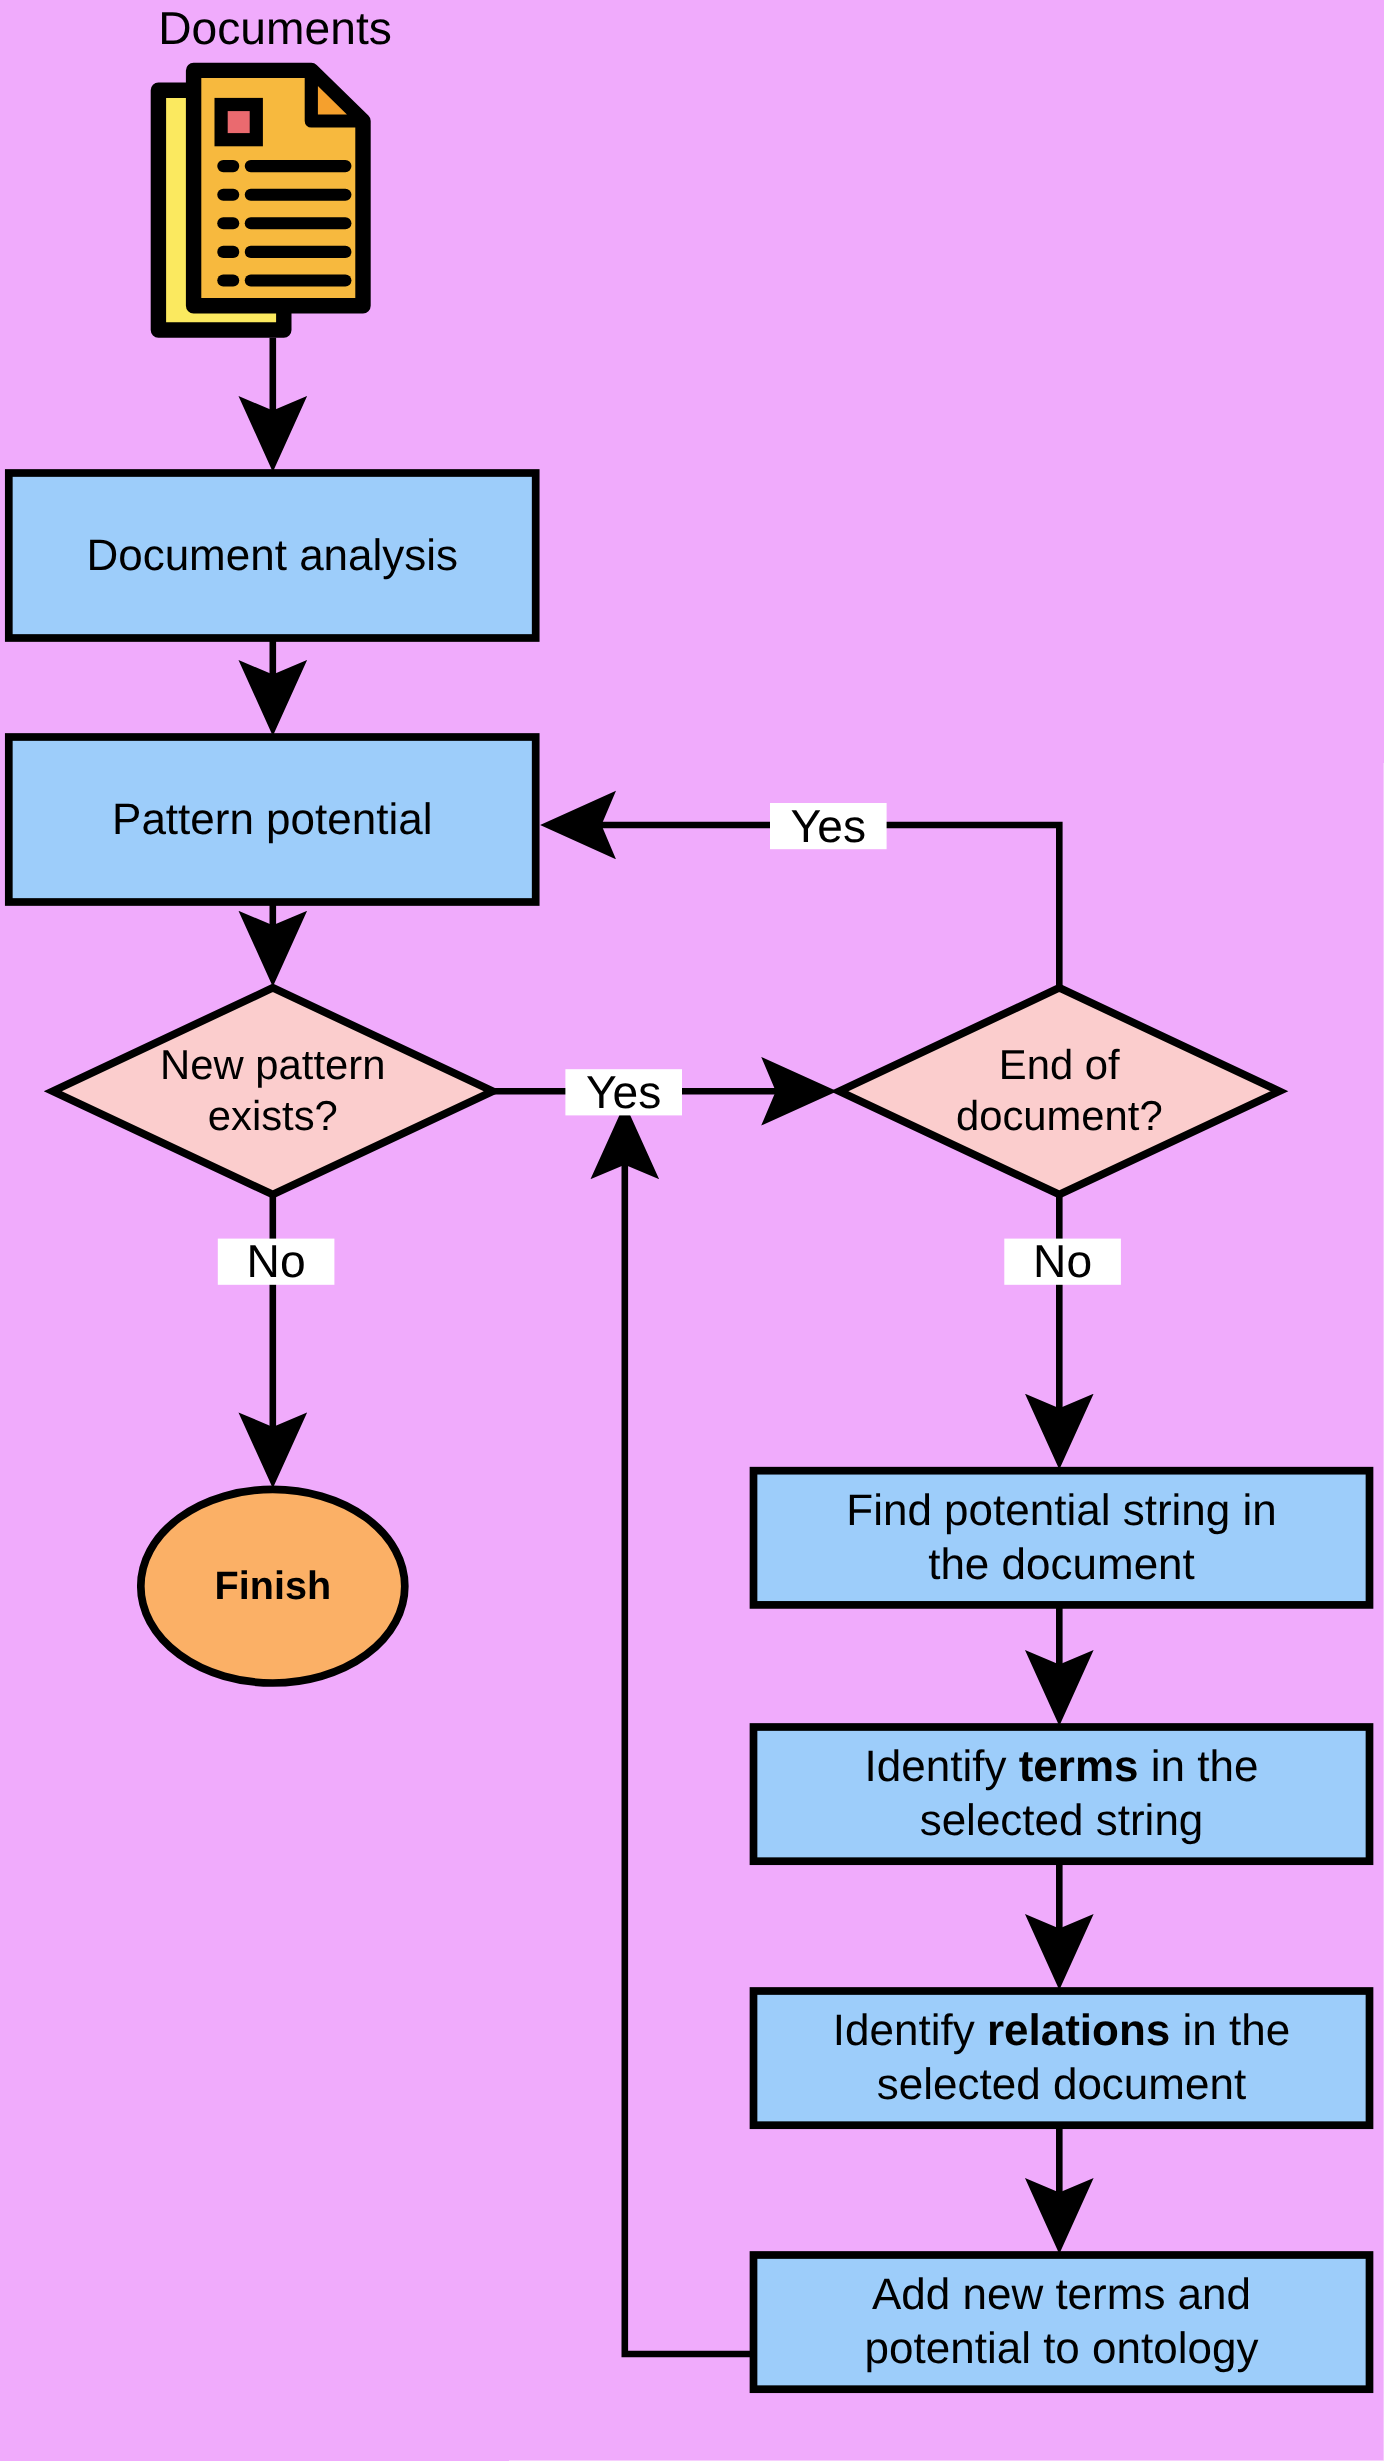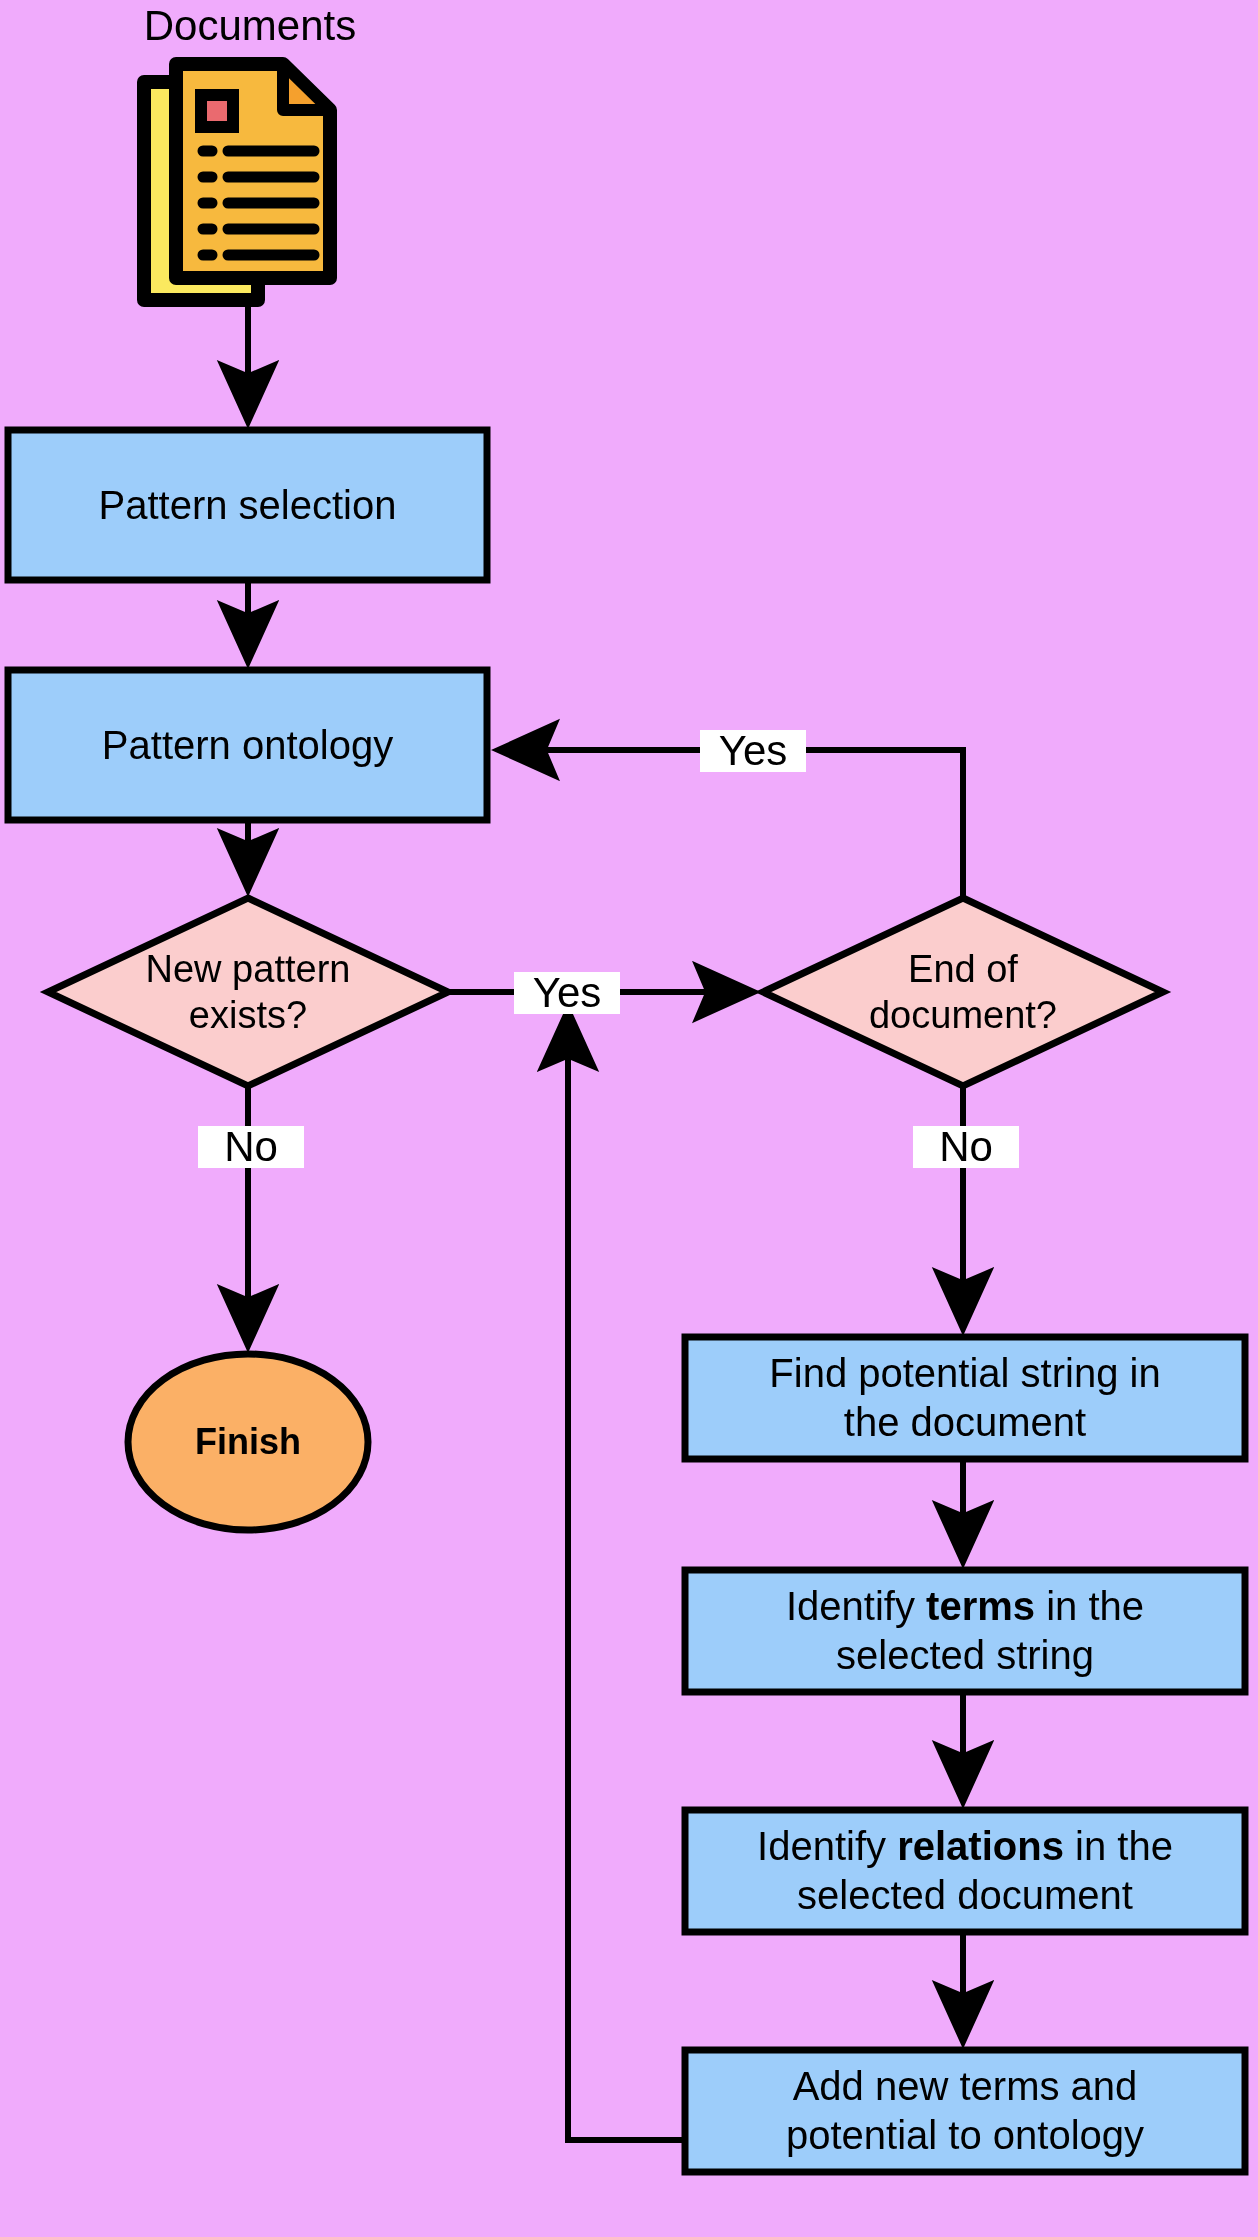--- a/index.html
+++ b/index.html
@@ -129,23 +129,23 @@
       <line x1="963" y1="1932" x2="963" y2="2040" marker-end="url(#arrowhead)"></line>
 
       <path d="M685,2140 L568,2140 L568,1012" marker-end="url(#arrowhead)"></path>
 
       <path d="M963,898 L963,750 L500,750" marker-end="url(#arrowhead)"></path>
     </g>
   </svg>
 
   <div class="node-label t-title" style="left:100px; top:2px; width:300px; height:48px;">Documents</div>
 
-  <div class="node-label t-proc" style="left:8px; top:430px; width:479px; height:150px;">Pattern selection</div>
+  <div class="node-label t-proc" style="left:8px; top:430px; width:479px; height:150px;">Document analysis</div>
 
-  <div class="node-label t-proc" style="left:8px; top:670px; width:479px; height:150px;">Pattern ontology</div>
+  <div class="node-label t-proc" style="left:8px; top:670px; width:479px; height:150px;">Pattern potential</div>
 
   <div class="node-label t-dec" style="left:78px; top:928px; width:340px; height:128px;">New pattern
 exists?</div>
 
   <div class="node-label t-dec" style="left:793px; top:928px; width:340px; height:128px;">End of
 document?</div>
 
   <div class="node-label t-fin" style="left:128px; top:1354px; width:240px; height:176px;">Finish</div>
 
   <div class="node-label t-proc" style="left:685px; top:1337px; width:560px; height:122px;">Find potential string in

